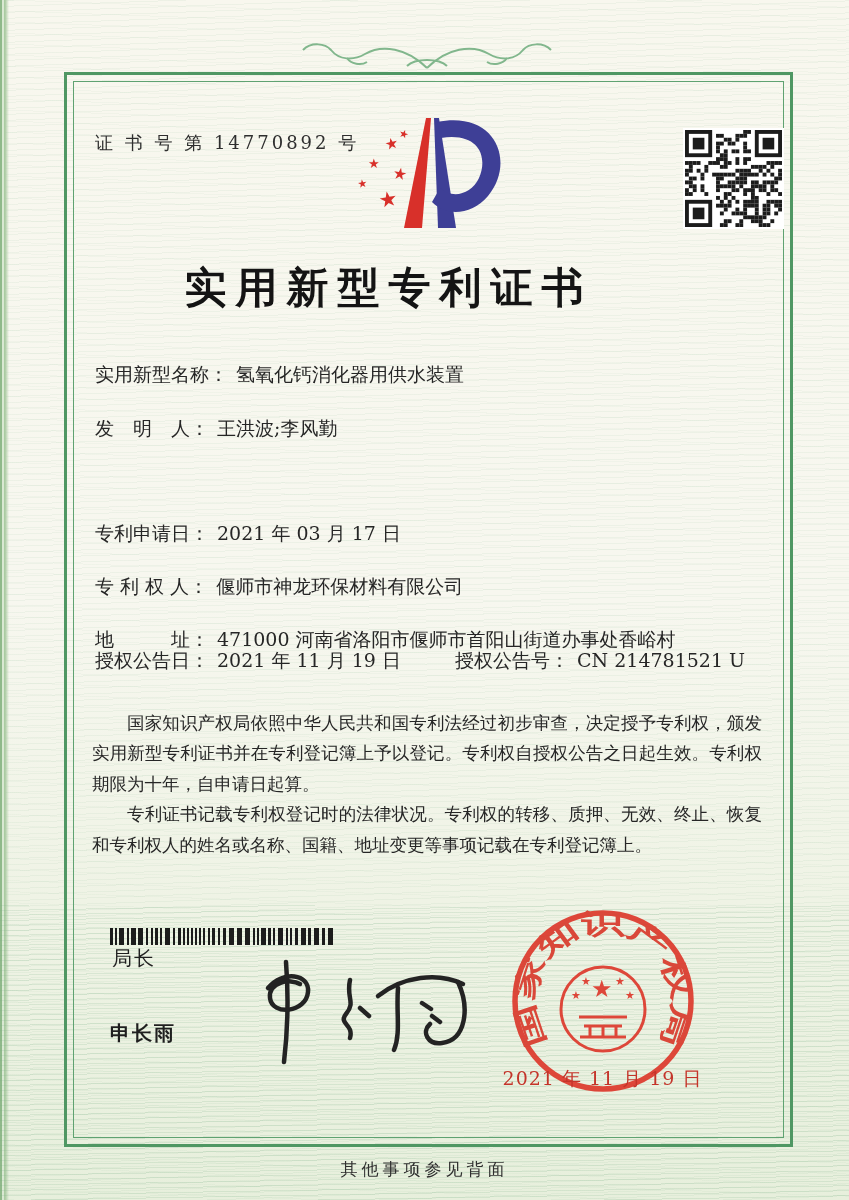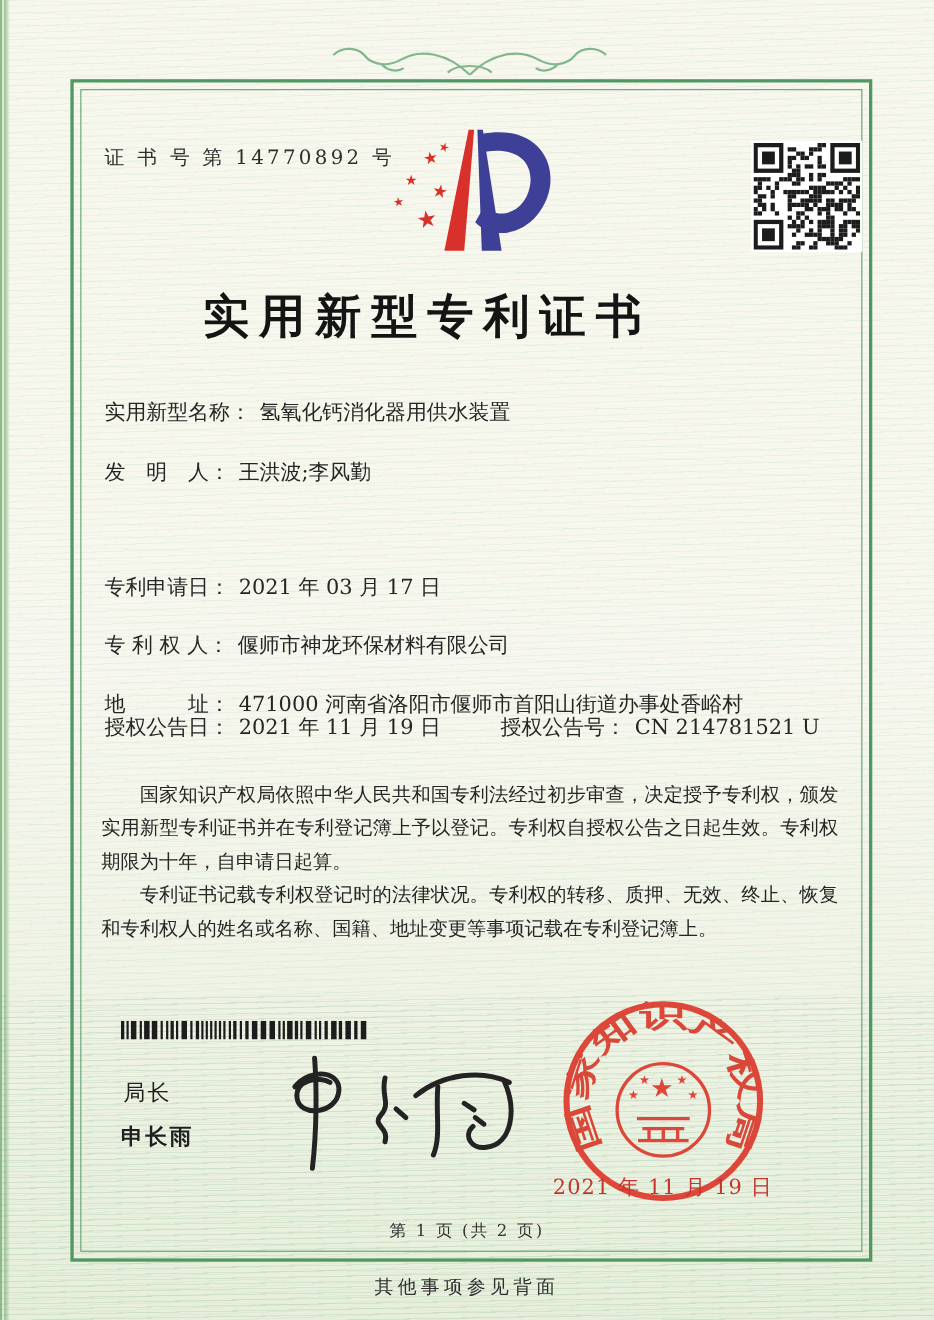--- a/index.html
+++ b/index.html
@@ -24,21 +24,21 @@
   .qr{position:absolute;left:683px;top:128px;background:#fff;padding:2px;}
   .title{position:absolute;left:0;top:260px;width:777px;text-align:center;
     font-size:42px;font-weight:bold;letter-spacing:9px;color:#141414;}
   .row{position:absolute;left:95px;font-size:19px;color:#262626;white-space:nowrap;}
   .row .val{margin-left:8px;}
   .row .pair2{position:absolute;left:360px;top:0;}
   .paras{position:absolute;left:92px;top:708px;width:670px;font-size:17.5px;line-height:1.74;
     color:#262626;text-align:justify;}
   .paras p{margin:0;text-indent:2em;}
   .barcode{position:absolute;left:110px;top:928px;}
-  .signer-title{position:absolute;left:112px;top:980px;font-size:20px;color:#1f1f1f;
+  .signer-title{position:absolute;left:112px;top:945px;font-size:20px;color:#1f1f1f;
     font-family:"DejaVu Sans","Liberation Sans",sans-serif;letter-spacing:2px;}
   .signer-name{position:absolute;left:110px;top:1020px;font-size:20px;color:#1f1f1f;
     font-family:"DejaVu Sans","Liberation Sans",sans-serif;letter-spacing:2px;font-weight:bold;}
   .signature{position:absolute;left:238px;top:958px;}
   .seal{position:absolute;left:507px;top:905px;opacity:.92;}
   .seal-date{position:absolute;left:500px;top:1066px;width:205px;text-align:center;
     font-size:19px;color:#c4342a;letter-spacing:1px;}
   .page-footer{position:absolute;left:0;top:1110px;width:849px;text-align:center;
     font-size:15px;color:#333;letter-spacing:2px;}
   .back-note{position:absolute;left:0;top:1158px;width:849px;text-align:center;
@@ -411,17 +411,16 @@
         <path d="M72,112 h48"></path>
         <path d="M77,121 h38"></path>
         <path d="M73,132 h46"></path>
         <path d="M83,121 v11 M96,121 v11 M109,121 v11"></path>
       </g>
     </g>
   </svg>
 
   <div class="seal-date">2021 年 11 月 19 日</div>
 
-  <div class="page-footer">第 1 页 (共 2 页)</div>
 
   <div class="back-note">其他事项参见背面</div>
 
 </div>
 
 </body></html>

